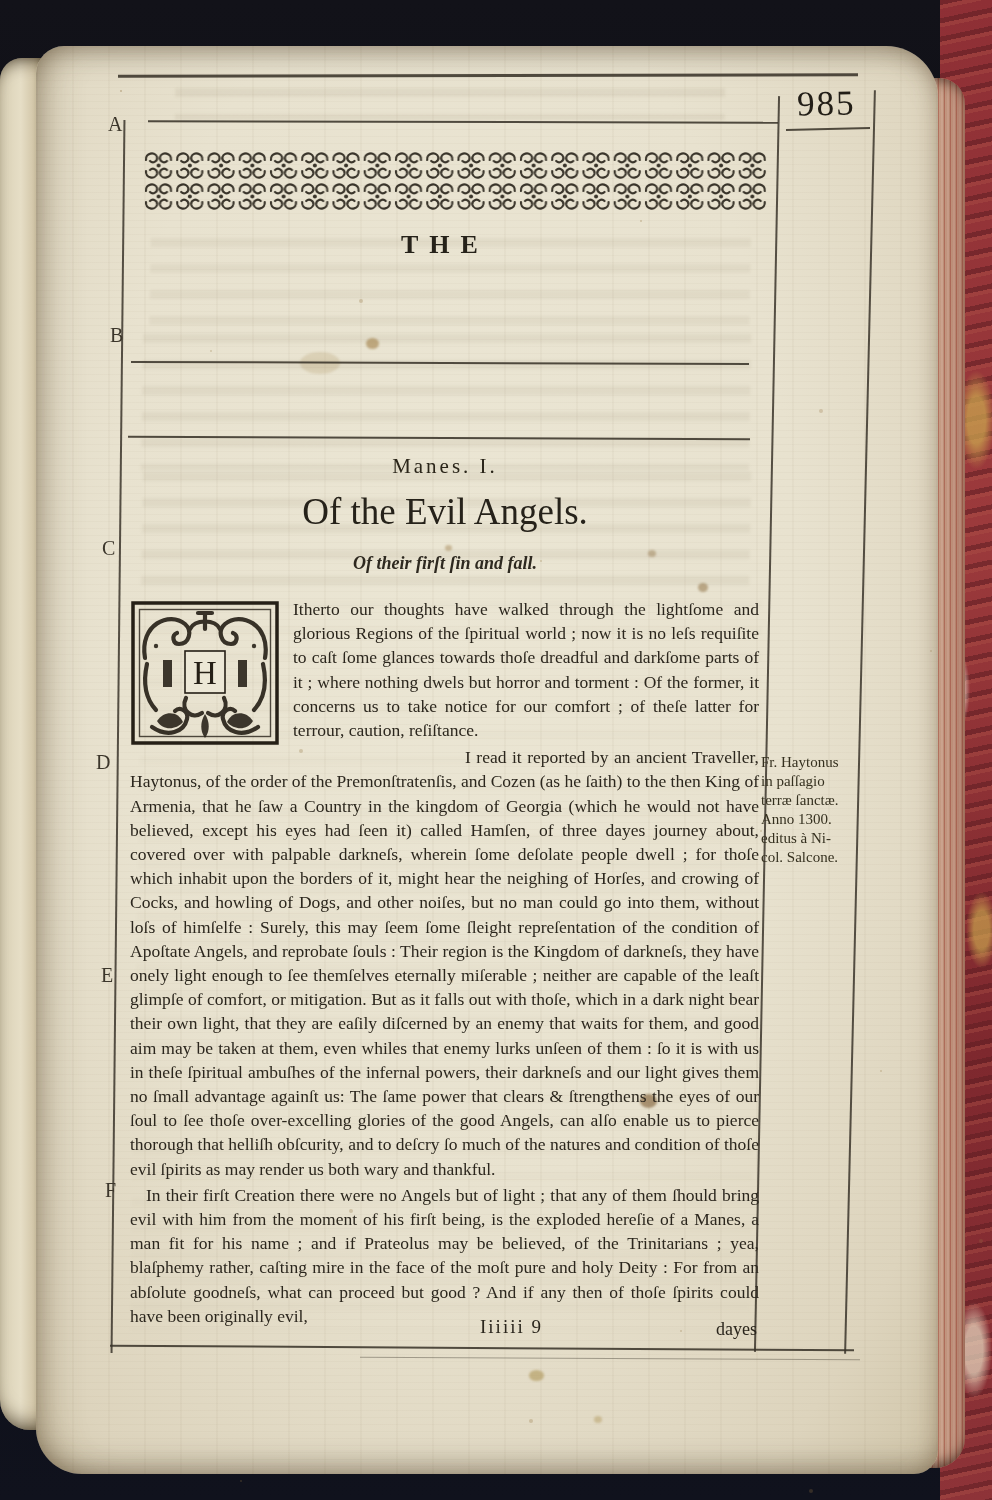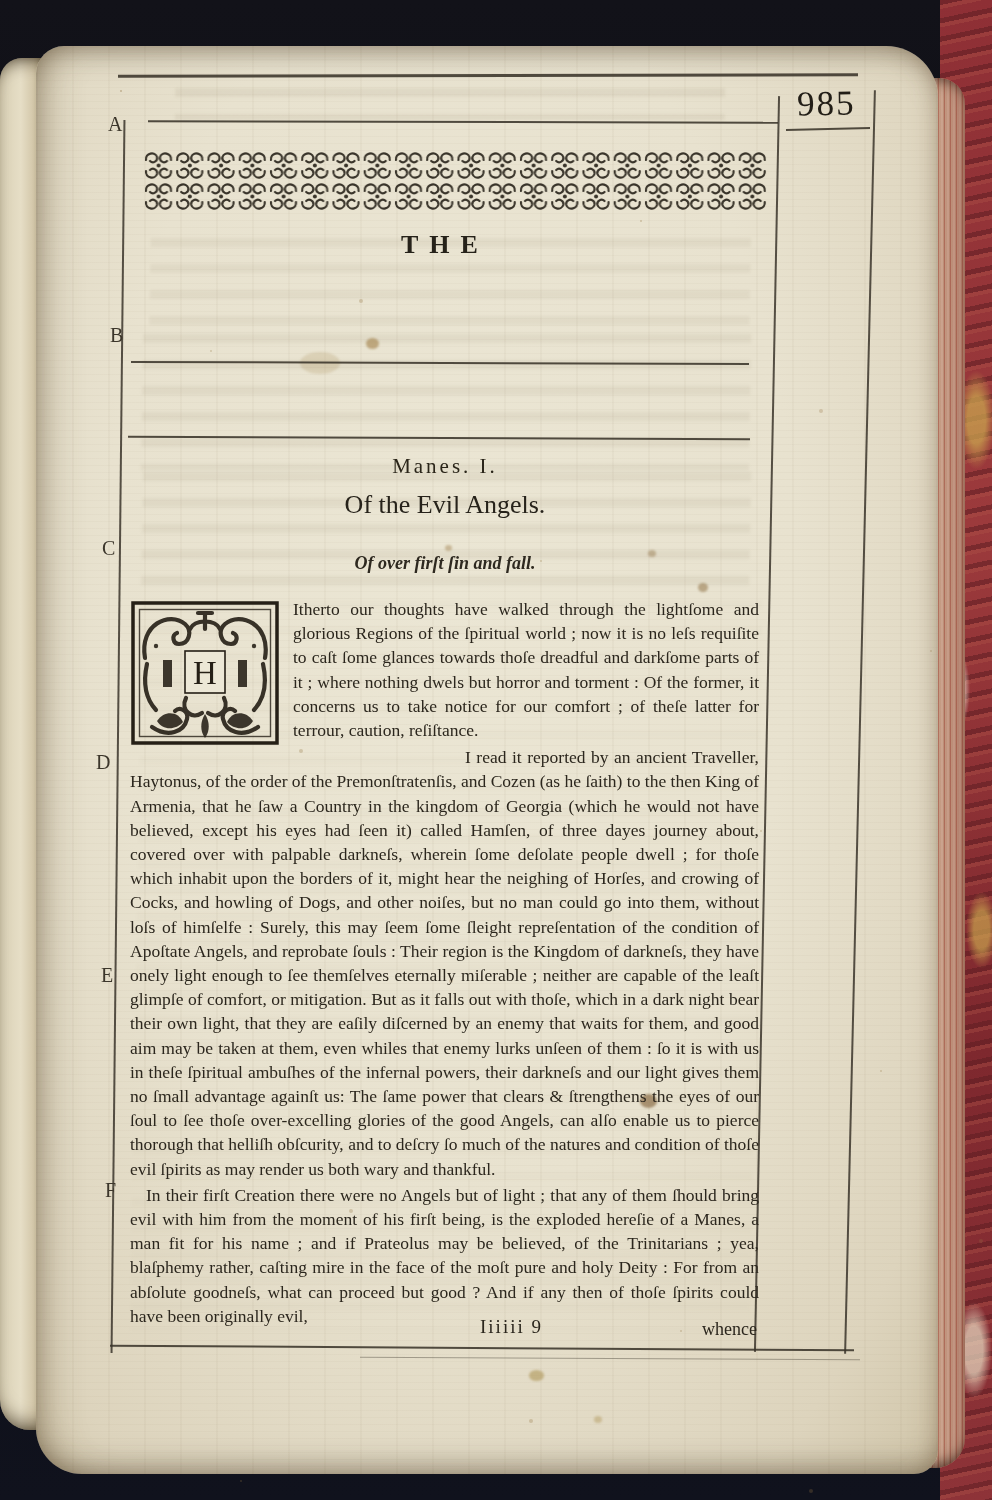--- a/index.html
+++ b/index.html
@@ -61,21 +61,21 @@
   .center{text-align:center;}
   .it{}
 
   .pagenum{font-size:35px;letter-spacing:2px;transform:rotate(-1deg);color:#221e17;}
   .mletter{font-size:20px;color:#3c362b;}
 
   .hdr-the{font-size:26px;letter-spacing:11px;font-weight:bold;color:#26221a;}
   .hdr-title{font-size:56px;letter-spacing:1px;color:#26221a;}
   .hdr-book{font-size:31px;font-style:italic;font-weight:bold;color:#2a2519;}
   .hdr-sect{font-size:21px;letter-spacing:3px;color:#2a2519;}
-  .hdr-chap{font-size:26px;color:#26221a;}
+  .hdr-chap{font-size:37px;color:#26221a;}
   .hdr-sub{font-size:18px;font-style:italic;font-weight:bold;color:#2e2920;}
 
   .textcol{position:absolute;left:130px;top:597px;width:629px;z-index:6;
     font-size:17.5px;line-height:24.2px;text-align:justify;color:var(--ink,#2b261d);}
   .textcol p{margin:0;}
   .p2{text-indent:172px;margin-top:3px !important;}
   .p3{text-indent:16px;margin-top:2px !important;}
   .dropcap-wrap{float:left;width:150px;height:146px;margin:3px 13px 2px 0;}
   .marginalia{position:absolute;left:761px;top:753px;width:96px;z-index:6;
     font-size:15px;line-height:19px;color:#35301f;}
@@ -141,21 +141,21 @@
           <circle cx="15.6" cy="15.5" r="2" fill="#2a251c"></circle>
         </pattern>
       </defs>
       <rect width="625" height="62" fill="url(#orn)" opacity="0.92"></rect>
     </svg>
   </div>
 
   <div class="abs ink center hdr-the" style="left:130px;top:219px;width:630px;margin-top:11px;">THE</div>
   <div class="abs ink center hdr-sect" style="left:130px;top:454px;width:630px;">Manes. I.</div>
   <div class="abs ink center hdr-chap" style="left:130px;top:490px;width:630px;">Of the Evil Angels.</div>
-  <div class="abs ink center hdr-sub" style="left:130px;top:553px;width:630px;">Of over firſt ſin and fall.</div>
+  <div class="abs ink center hdr-sub" style="left:130px;top:553px;width:630px;">Of their firſt ſin and fall.</div>
 
   <div class="textcol">
     <p>
       <span class="dropcap-wrap">
         <svg width="150" height="146" viewBox="0 0 150 146">
           <g stroke="#251f16" fill="none">
             <rect x="3" y="3" width="144" height="140" stroke-width="3.5"></rect>
             <rect x="9.5" y="9.5" width="131" height="127" stroke-width="1.4" opacity=".8"></rect>
           </g>
           <g stroke="#251f16" stroke-width="4.2" fill="none" stroke-linecap="round" opacity=".9">
@@ -181,17 +181,18 @@
           </g>
           <rect x="55" y="51" width="40" height="42" fill="#ece7d6" stroke="#251f16" stroke-width="1.6"></rect>
           <text x="75" y="84" text-anchor="middle" font-family="Liberation Serif, DejaVu Serif, serif" font-size="33" fill="#251f16">H</text>
         </svg>
       </span><span><span>Itherto our thoughts have walked through the lightſome and glorious Regions of the ſpiritual world ; now it is no leſs requiſite to caſt ſome glances towards thoſe dreadful and darkſome parts of it ; where nothing dwels but horror and torment : Of the former, it concerns us to take notice for our comfort ;  of theſe latter for terrour, caution, reſiſtance.</span></span>
     </p>
     <p class="p2"><span>I read it reported by an ancient Traveller, </span><span class="it">Haytonus</span><span>, of the  order of the </span><span class="it">Premonſtratenſis</span><span>, and Cozen (as he ſaith) to the then King of </span><span class="it">Armenia</span><span>, that he ſaw a Country in the kingdom of </span><span class="it">Georgia</span><span> (which he would not have believed, except his eyes had ſeen it) called </span><span class="it">Hamſen</span><span>, of three dayes journey about, covered over with palpable darkneſs, wherein ſome deſolate people dwell ;  for thoſe which inhabit upon the borders of it, might hear the neighing of Horſes, and crowing of Cocks, and howling of Dogs, and other noiſes, but no man could go into them, without loſs of himſelfe : Surely, this may ſeem ſome ſleight repreſentation of the condition of Apoſtate Angels, and reprobate ſouls :  Their region is the Kingdom of darkneſs, they have onely light enough to ſee themſelves eternally miſerable ; neither are capable of the leaſt glimpſe of comfort, or mitigation.  But as it falls out with thoſe, which in a dark night bear their own light, that they are eaſily diſcerned by an enemy that waits for them, and good aim may be taken at them, even whiles that enemy lurks unſeen of them :  ſo it is with us in theſe ſpiritual ambuſhes of the infernal powers, their darkneſs and our light gives them no ſmall advantage againſt us: The ſame power that clears &amp; ſtrengthens the eyes of our ſoul to ſee thoſe over-excelling glories of the good Angels, can alſo enable us to pierce thorough that helliſh obſcurity, and to deſcry ſo much of the natures and condition of thoſe evil ſpirits as may render us both wary and thankful.</span></p>
     <p class="p3"><span>In their firſt Creation there were no Angels but of light ;  that any of them ſhould bring evil with him  from the moment of his firſt being,  is the exploded hereſie of a </span><span class="it">Manes</span><span>, a man fit for his name ;  and if </span><span class="it">Prateolus</span><span> may be believed, of the </span><span class="it">Trinitarians</span><span> ; yea, blaſphemy rather, caſting mire in the face of the moſt pure and holy Deity :  For from an abſolute goodneſs, what can proceed but good ?  And if any then of thoſe ſpirits could have been  originally  evil,</span></p>
   </div>
 
+  <div class="marginalia">Fr. Haytonus<br>in paſſagio<br>terræ ſanctæ.<br>Anno 1300.<br>editus à Ni-<br>col. Salcone.</div>
 
   <div class="abs ink sig">Iiiiii 9</div>
-  <div class="abs ink catch">whence</div>
+  <div class="abs ink catch">dayes</div>
 
 </div>
 
 </body></html>

